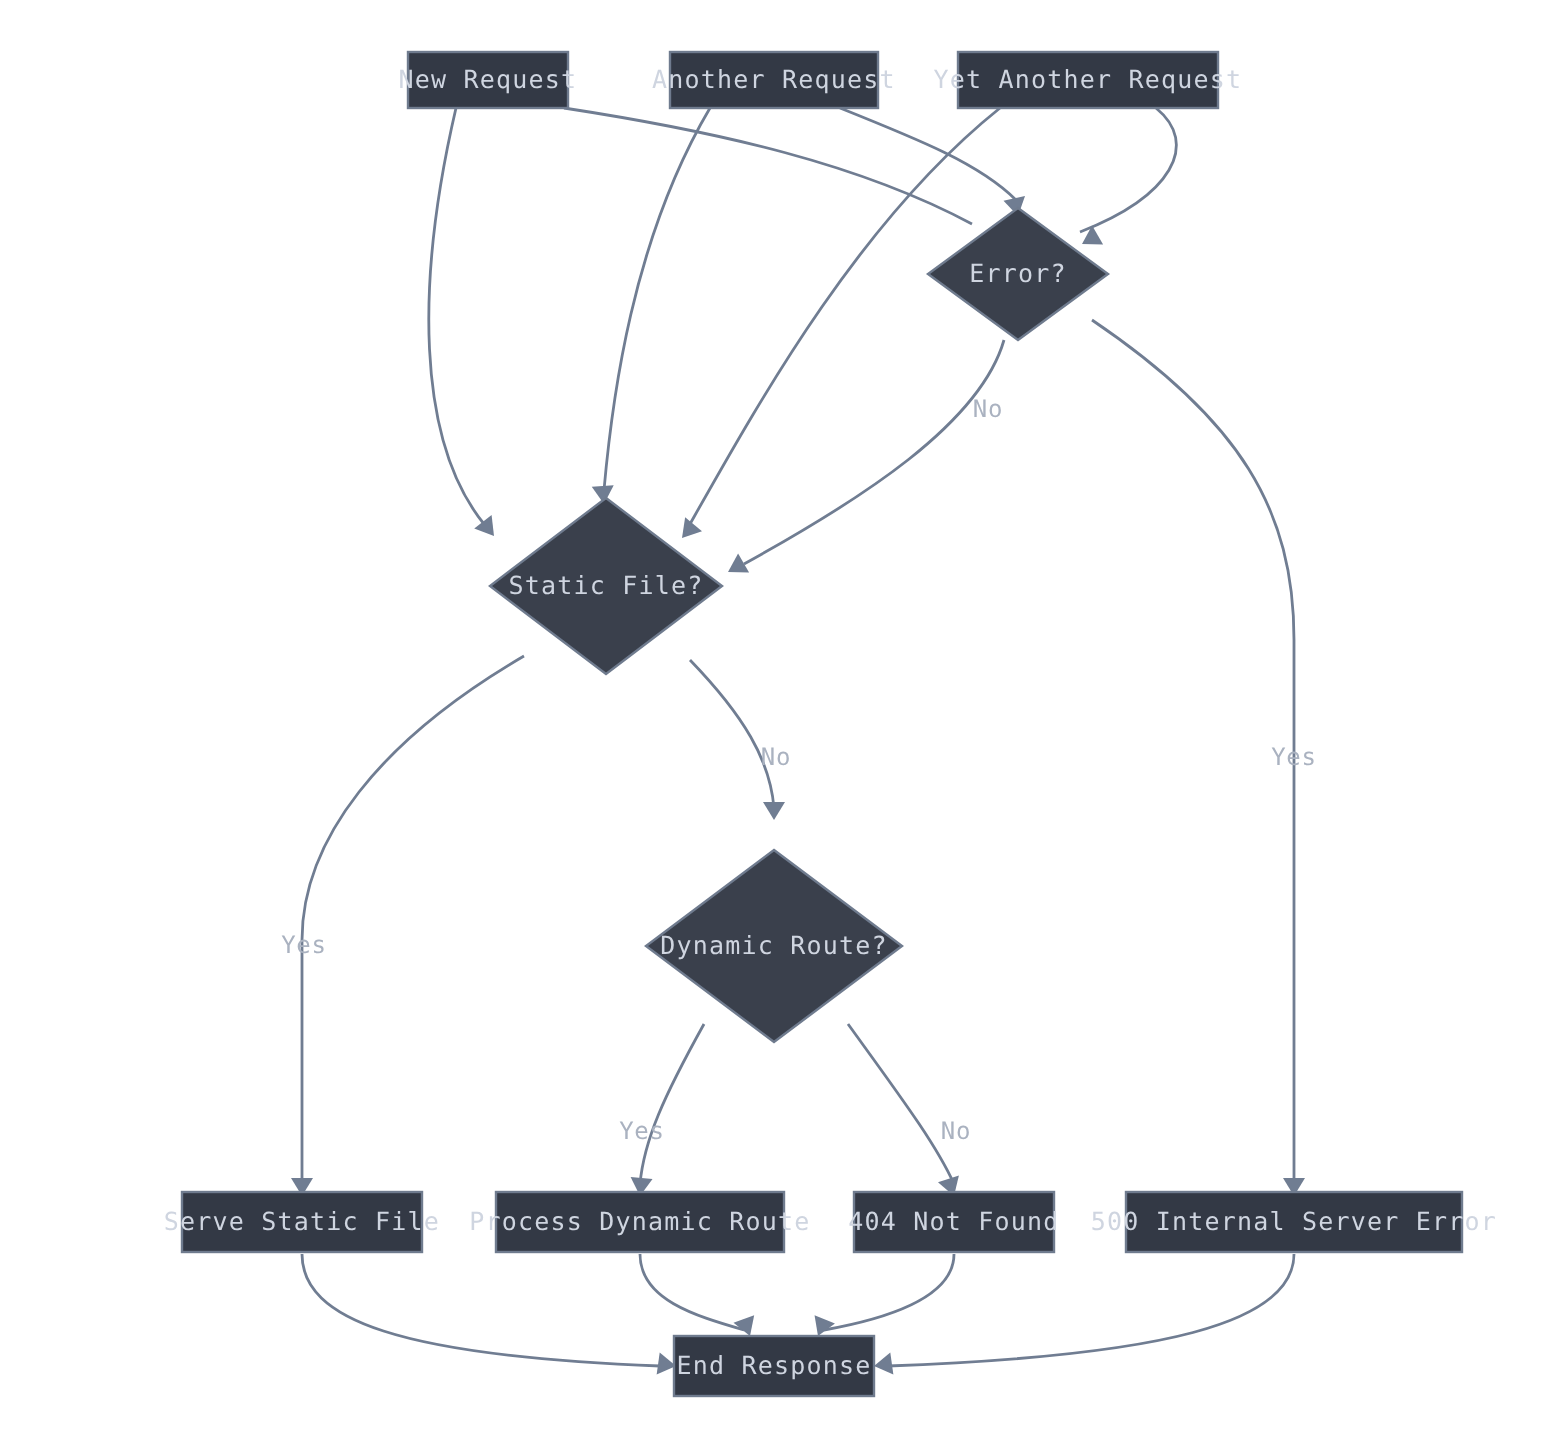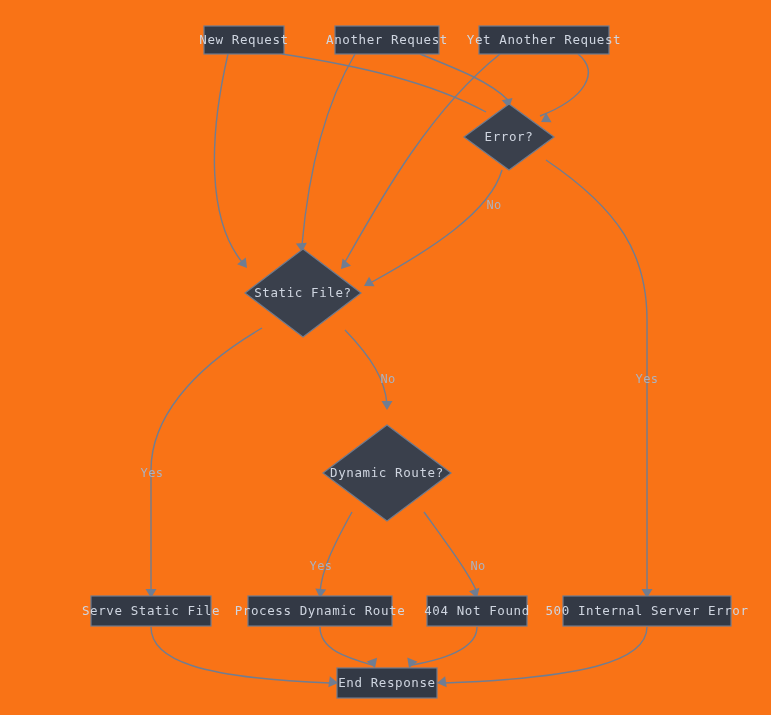--- a/index.html
+++ b/index.html
@@ -4,21 +4,21 @@
 <style>
   html, body {
     margin: 0;
     padding: 0;
     background: #282d36;
   }
   #canvas {
     position: relative;
     width: 771px;
     height: 715px;
-    background: #f97316;
+    background: #ffffff;
     overflow: hidden;
     font-family: "DejaVu Sans Mono", "Liberation Mono", monospace;
   }
   svg.flow {
     position: absolute;
     top: 0;
     left: 0;
     width: 771px;
     height: 715px;
   }

